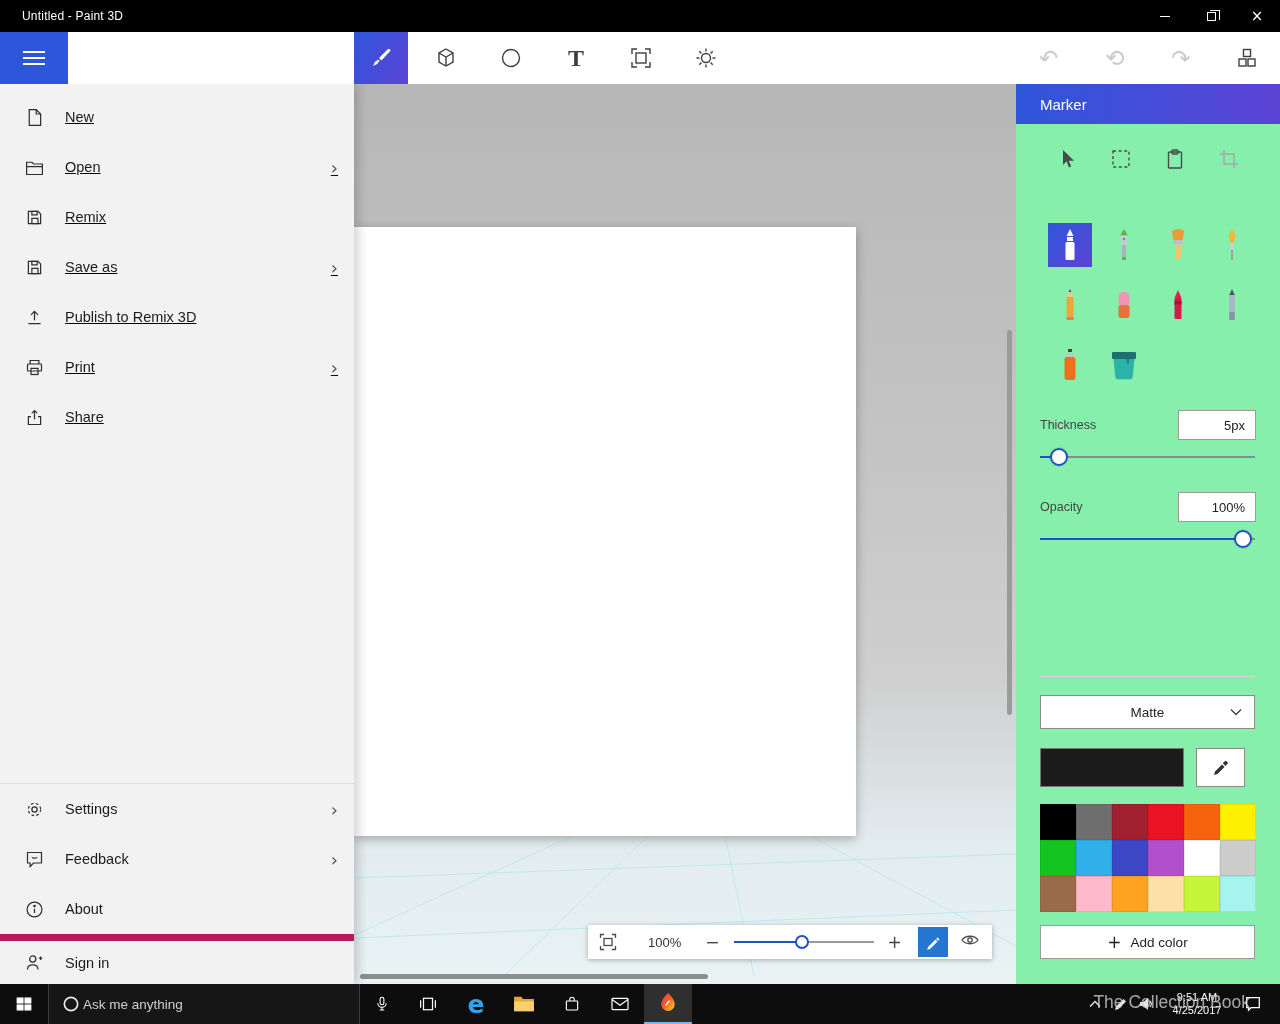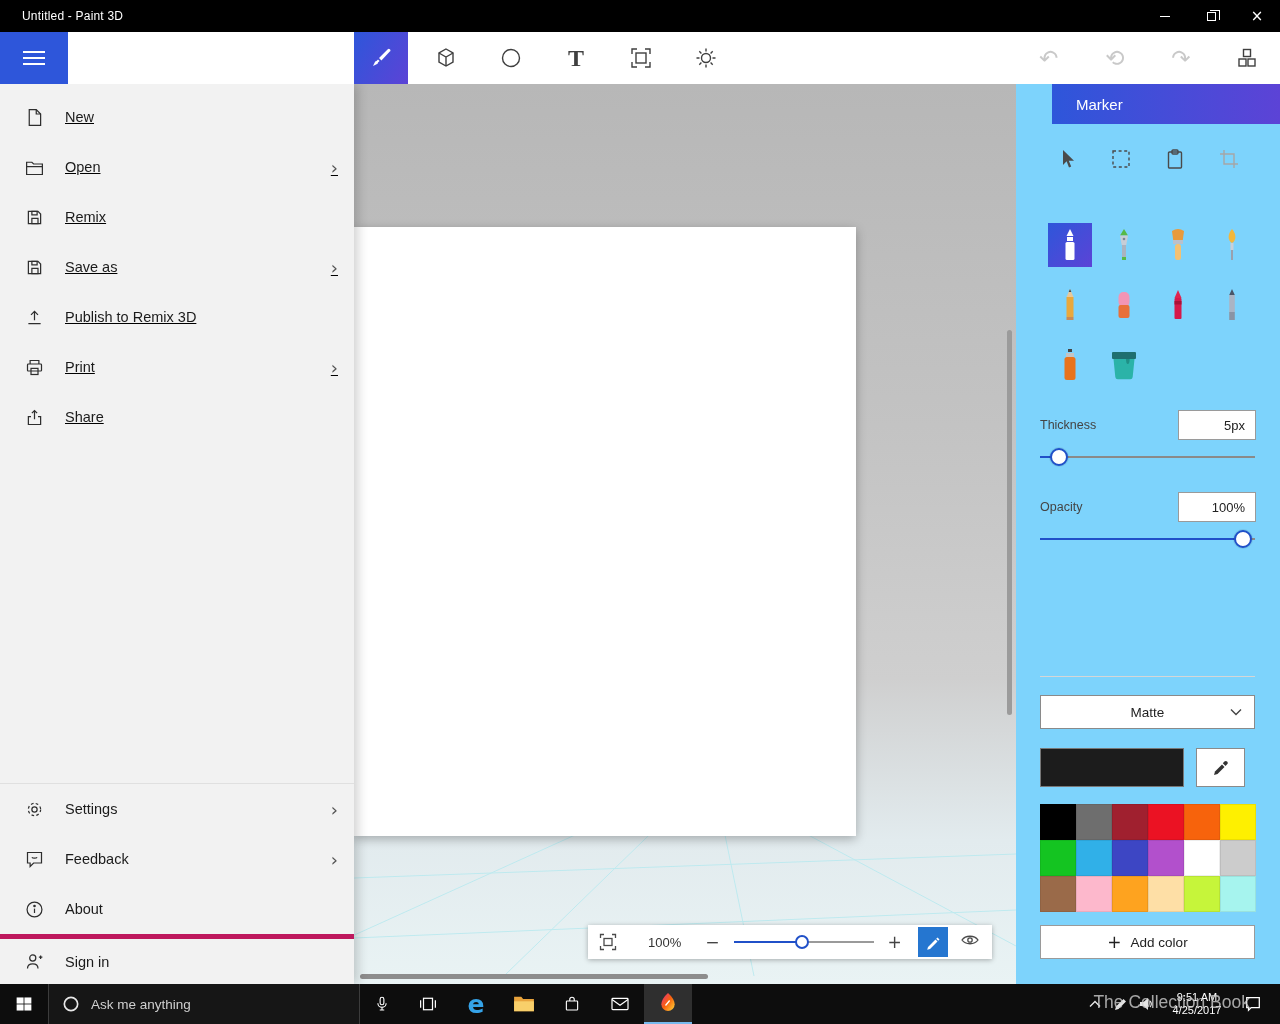--- a/index.html
+++ b/index.html
@@ -31,21 +31,21 @@
   .text-T { font-family:"Liberation Serif","DejaVu Serif",serif; font-size:24px; font-weight:bold; }
 
   
   .menu-panel { position:absolute; left:0; top:84px; width:354px; height:900px; background:#f2f2f2; box-shadow:4px 0 10px rgba(0,0,0,.18); z-index:50; }
   .menu-top { position:absolute; top:8px; left:0; right:0;text-decoration:underline; }
   .menu-bottom { position:absolute; bottom:0; left:0; right:0; border-top:1px solid #e0e0e0; }
   .menu-item { height:50px; display:flex; align-items:center; padding:0 16px 0 23px; font-size:14.5px; color:#1b1b1b; cursor:default; }
   .menu-item .mi-icon { width:22px; height:22px; margin-right:20px; color:#2e2e2e; flex:none; display:flex; align-items:center; justify-content:center; }
   .menu-item .mi-icon svg { display:block; }
   .mi-chevron { margin-left:auto; color:#555; font-size:18px; font-family:"DejaVu Sans",sans-serif; }
-  .menu-item.signin { border-top:5px solid #be185d; }
+  .menu-item.signin { border-top:7px solid #be185d; }
 
   
   .workspace { position:absolute; left:354px; top:84px; width:662px; height:900px; overflow:hidden;
     background:linear-gradient(180deg,#b7b7b7 0%,#c3c3c3 38%,#cfcfcf 66%,#e2ebee 84%,#e9f3f4 100%); }
   .floor-svg { position:absolute; left:0; bottom:8px; }
   .canvas { position:absolute; left:0; top:143px; width:502px; height:609px; background:#fff; box-shadow:0 3px 10px rgba(0,0,0,.28); }
   .vscroll { position:absolute; right:4px; top:246px; width:5px; height:385px; background:#9b9b9b; border-radius:3px; }
   .hscroll { position:absolute; left:6px; top:890px; width:348px; height:5px; background:#8d8d8d; border-radius:3px; }
 
   
@@ -56,21 +56,21 @@
   .zb-minus { margin-left:24px; }
   .zb-slider { position:relative; width:140px; height:14px; margin-left:14px; }
   .zb-slider .track { position:absolute; left:0; right:0; top:6px; height:2px; background:#9a9a9a; }
   .zb-slider .fill { position:absolute; left:0; top:6px; height:2px; width:68px; background:var(--slider-accent,#2050c8); }
   .zb-slider .thumb { position:absolute; left:61px; top:0; width:14px; height:14px; border-radius:50%; background:#fff; border:2px solid var(--slider-accent,#2050c8); }
   .zb-plus { margin-left:14px; }
   .zb-pencil { margin-left:16px; width:30px; height:30px; background:var(--zoom-blue,#2576d0); display:flex; align-items:center; justify-content:center; }
   .zb-eye { margin-left:12px; color:#4a4a4a; }
 
   
-  .right-panel { position:absolute; left:1016px; top:84px; width:264px; height:900px; background:#7dd3fc; z-index:40;padding-left:36px; }
+  .right-panel { position:absolute; left:1016px; top:84px; width:264px; height:900px; background:#86efac; z-index:40; }
   .panel-header { height:40px; background:linear-gradient(90deg,var(--accent-a,#2d5bdc),var(--accent-b,#5f46d6)); color:#fff; display:flex; align-items:center; padding-left:24px; font-size:15px; }
   .panel-tools { position:absolute; left:39px; top:62px; display:flex; gap:30px; }
   .ptool { width:24px; height:26px; display:flex; align-items:center; justify-content:center; color:#4a4a4a; }
   .ptool.disabled { color:#a6a6a6; }
   .brush-grid { position:absolute; left:27px; top:139px; width:218px; display:grid; grid-template-columns:repeat(4,54px); grid-auto-rows:44px; row-gap:16px; justify-items:center; }
   .brush-cell { width:44px; height:44px; display:flex; align-items:center; justify-content:center; }
   .brush-cell.selected { background:linear-gradient(135deg,var(--accent-a,#3350d8),var(--accent-b,#4f3fd2)); }
   .p-label { position:absolute; left:24px; font-size:12.5px; color:#444; }
   .p-input { position:absolute; left:162px; width:78px; height:30px; border:1px solid #9a9a9a; background:#fff; text-align:right; padding-right:10px; font-size:13px; color:#222; font-family:"Liberation Sans",sans-serif; }
   .p-slider { position:absolute; left:24px; width:215px; height:18px; }
@@ -85,21 +85,21 @@
   .palette { position:absolute; left:24px; top:720px; width:216px; display:grid; grid-template-columns:repeat(6,36px); grid-auto-rows:36px; }
   .swatch { width:36px; height:36px; box-shadow:inset 0 0 0 1px rgba(0,0,0,.07); }
   .add-color { position:absolute; left:24px; top:841px; width:215px; height:34px; background:#fff; border:1px solid #9a9a9a; display:flex; align-items:center; justify-content:center; gap:9px; font-size:13.5px; color:#222; }
   .plus-glyph { font-size:17px; color:#222; font-family:"DejaVu Sans",sans-serif; }
 
   
   .taskbar { position:absolute; left:0; top:984px; width:1280px; height:40px; background:#0d0d0d; display:flex; align-items:stretch; z-index:70; }
   .tbar-btn { width:48px; display:flex; align-items:center; justify-content:center; color:#fff; }
   .tbar-btn.narrow { width:44px; }
   .tbar-btn.active { background:rgba(255,255,255,.14); border-bottom:2px solid var(--taskbar-underline,#76b9ed); }
-  .tb-search { width:312px; display:flex; align-items:center; background:#161616; border:1px solid #3c3c3c; border-top:none; border-bottom:none; padding-left:12px; gap:10px; }
+  .tb-search { width:312px; display:flex; align-items:center; background:#161616; border:1px solid #3c3c3c; border-top:none; border-bottom:none; padding-left:12px; gap:2px; }
   .tb-search input { flex:1; background:transparent; border:none; outline:none; color:#cfcfcf; font-size:13.5px; font-family:"Liberation Sans",sans-serif; }
   .tb-search input::placeholder { color:#cfcfcf; }
   .tb-right { margin-left:auto; display:flex; align-items:center; padding-right:8px; position:relative; }
   .tray-icon { width:26px; display:flex; align-items:center; justify-content:center; color:#e6e6e6; }
   .tb-clock { width:74px; text-align:center; color:#fff; font-size:11px; line-height:13px; }
   .tb-action { width:38px; display:flex; align-items:center; justify-content:center; color:#fff; }
   .watermark { position:absolute; right:30px; top:50%; transform:translateY(-58%); color:rgba(205,205,205,.8); font-size:17.5px; white-space:nowrap; pointer-events:none; z-index:5;margin-left:40px; }
   .edge-e { font-family:"DejaVu Sans",sans-serif; font-weight:bold; font-size:25px; color:#35a3e8; line-height:1; }
 </style>
 </head>

